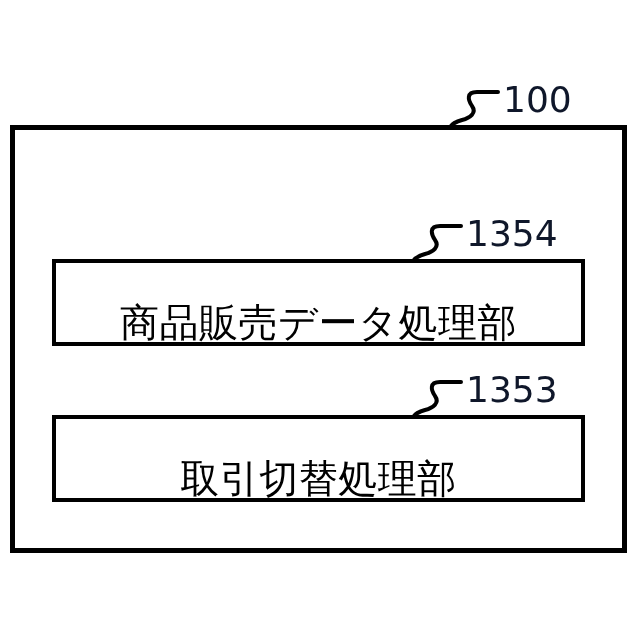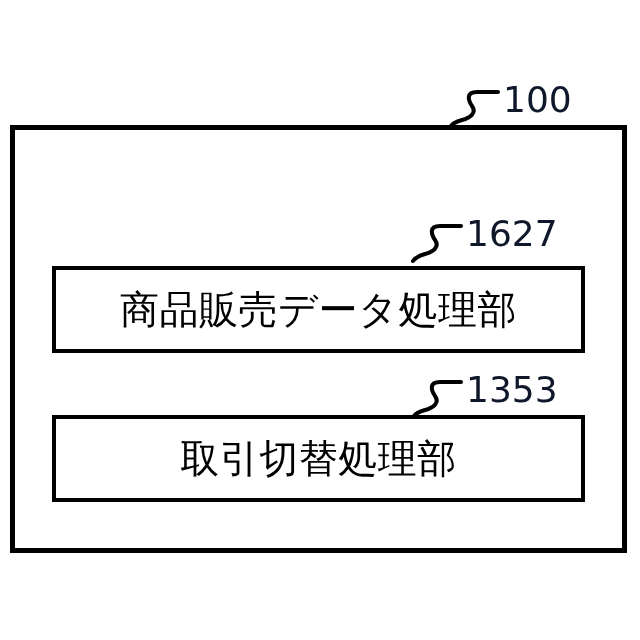--- a/index.html
+++ b/index.html
@@ -43,22 +43,22 @@
     left: 52px;
     width: 533px;
     height: 87px;
     box-sizing: border-box;
     border: 4px solid #000000;
     background: #ffffff;
     display: flex;
     align-items: center;
     justify-content: center;
   }
-  .inner-box-1 { top: 266px; }
-  .inner-box-2 { top: 415px; }
+  .inner-box-1 { top: 259px; align-items: flex-end; }
+  .inner-box-2 { top: 415px; align-items: flex-end; }
   .inner-box-label {
     font-size: 39px;
     line-height: 1;
     color: #000000;
     letter-spacing: 0.5px;
     white-space: nowrap;
     font-weight: 400;
   }
   
   .ref-num {
@@ -93,17 +93,17 @@
 
     <path d="M 498 92 L 477 92 C 466 92 468 100 472 106 C 477 113 470 118 462 120 C 455 122 452 124 450 127" fill="none" stroke="#000000" stroke-width="4" stroke-linecap="round" stroke-linejoin="round"></path>
 
     <path d="M 461 226 L 440 226 C 429 226 431 234 435 240 C 440 247 433 252 425 254 C 418 256 415 258 413 261" fill="none" stroke="#000000" stroke-width="4" stroke-linecap="round" stroke-linejoin="round"></path>
 
     <path d="M 461 382 L 440 382 C 429 382 431 390 435 396 C 440 403 433 408 425 410 C 418 412 415 414 413 417" fill="none" stroke="#000000" stroke-width="4" stroke-linecap="round" stroke-linejoin="round"></path>
   </svg>
 
   <div class="ref-num ref-100">100</div>
 
-  <div class="ref-num ref-1001">1627</div>
+  <div class="ref-num ref-1001">1354</div>
 
   <div class="ref-num ref-1002">1353</div>
 
 </div>
 
 </body></html>

